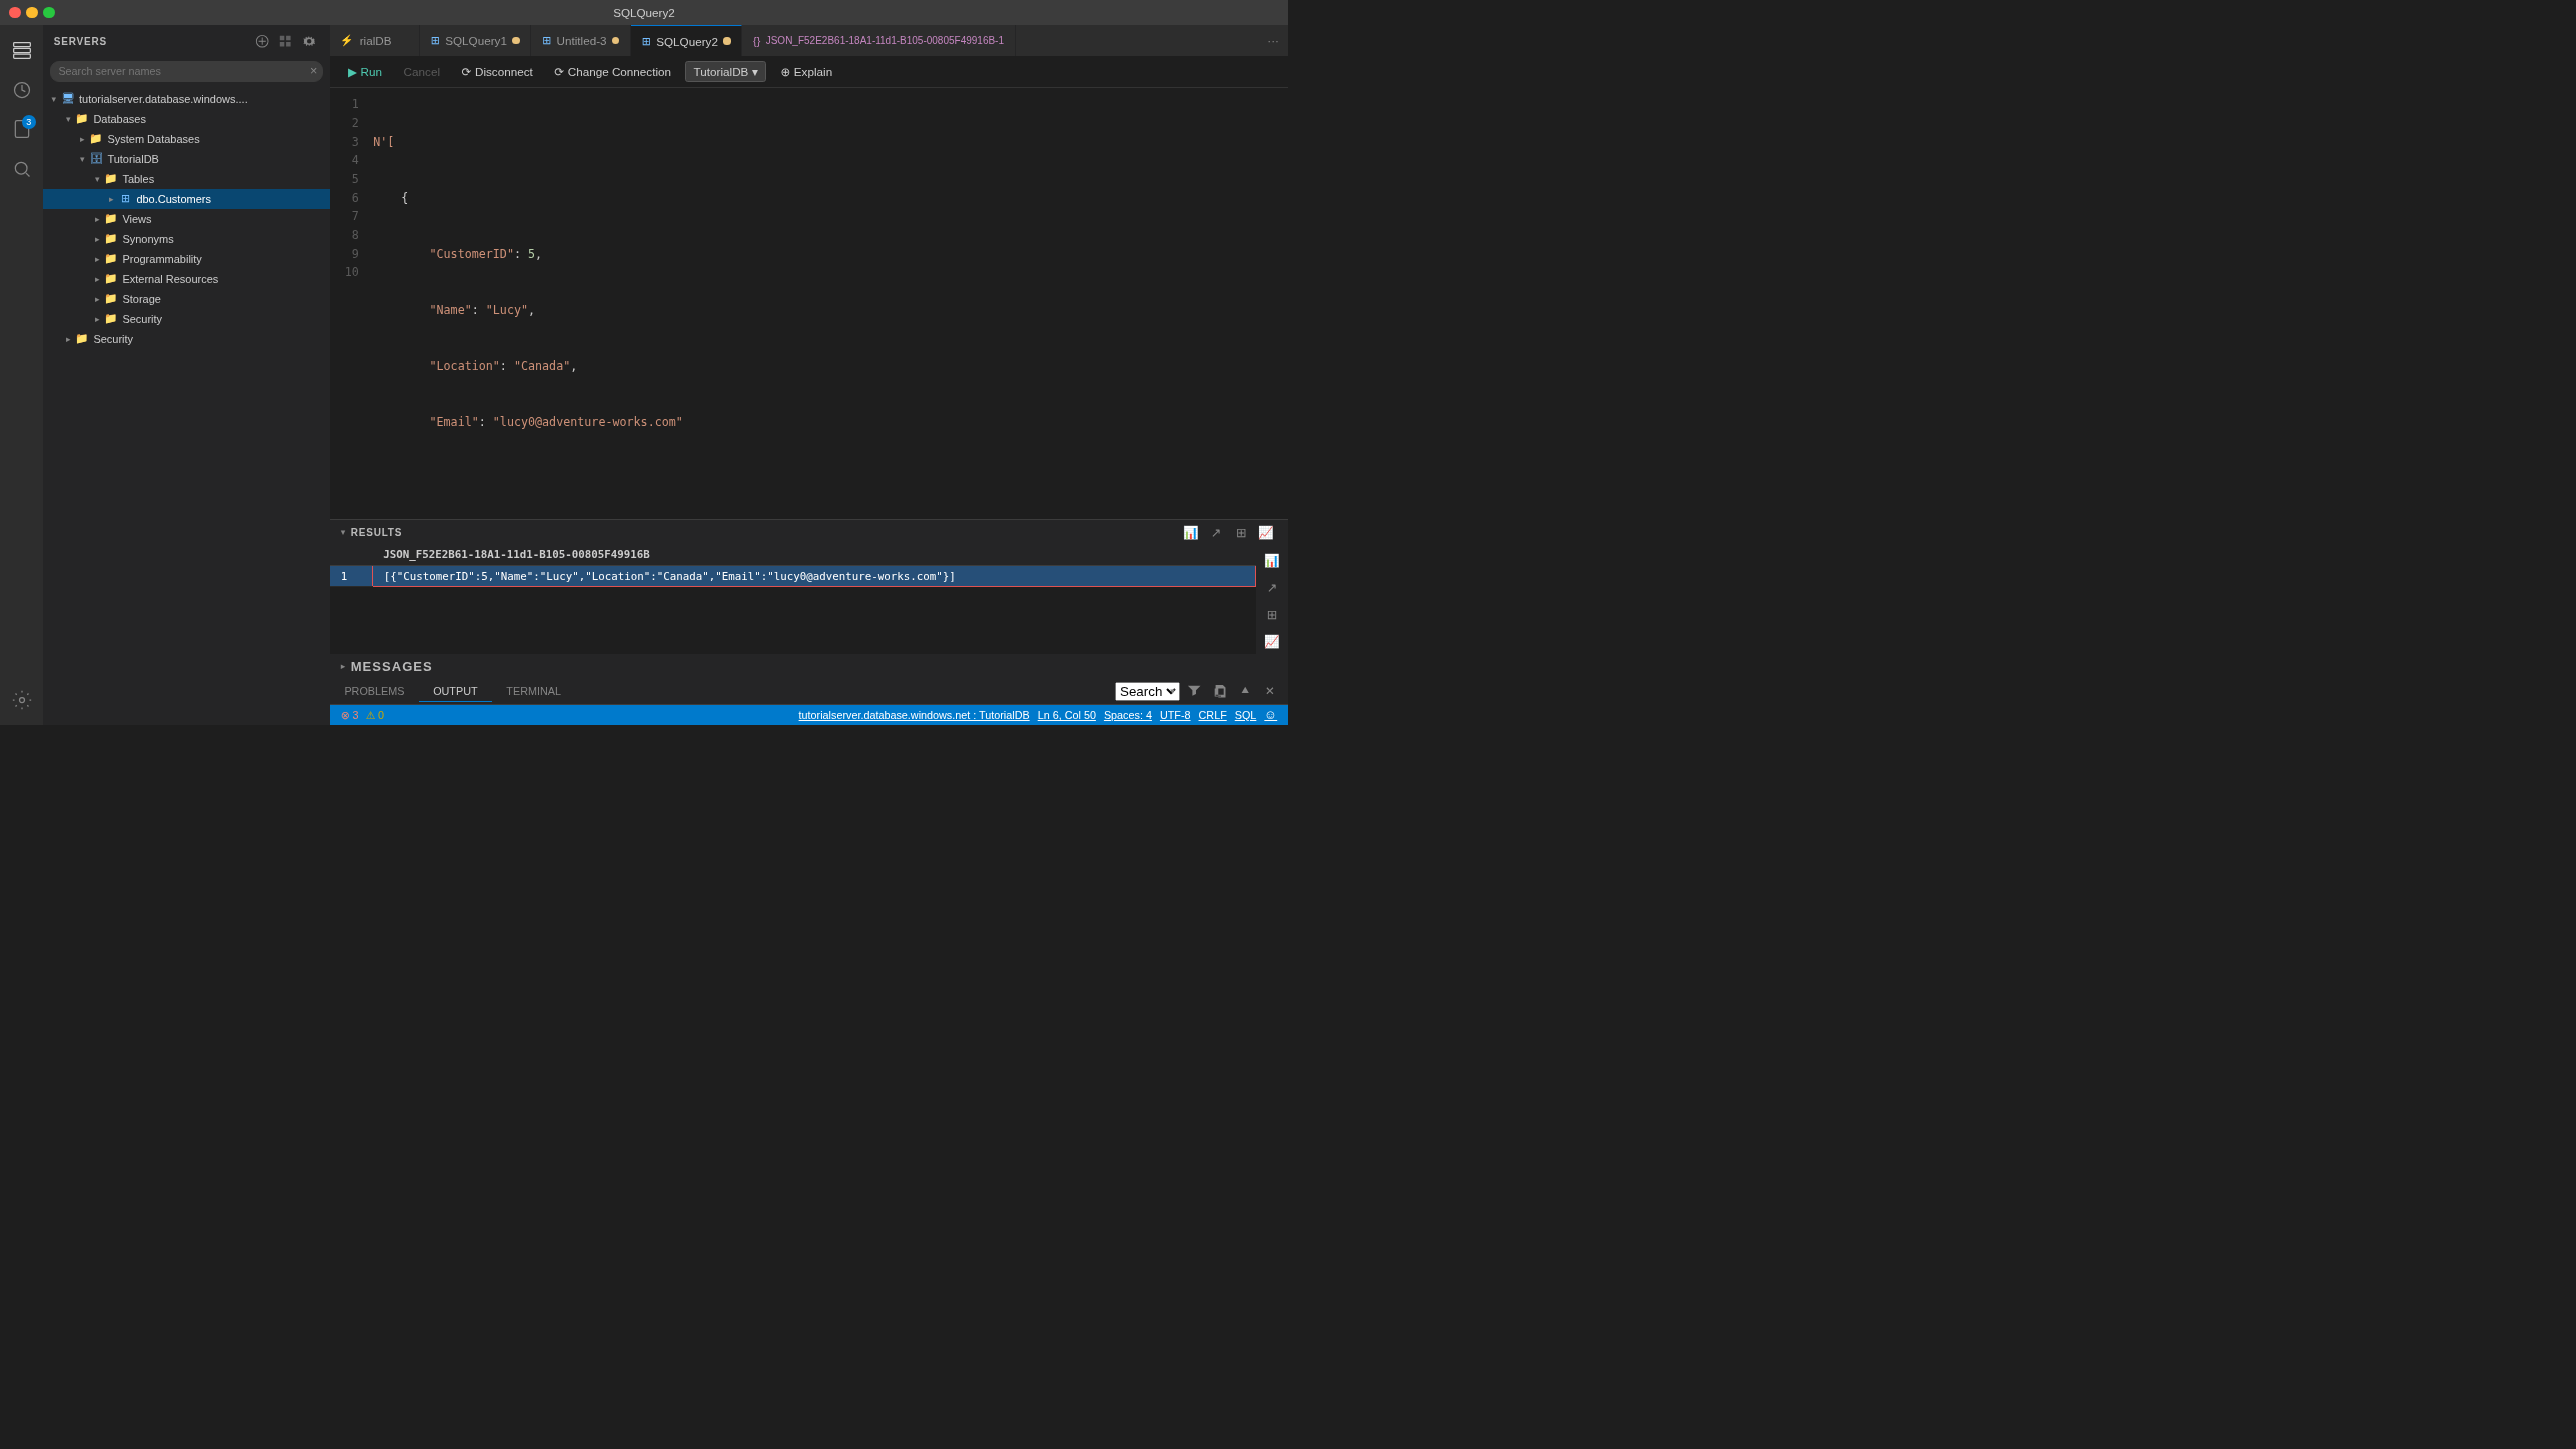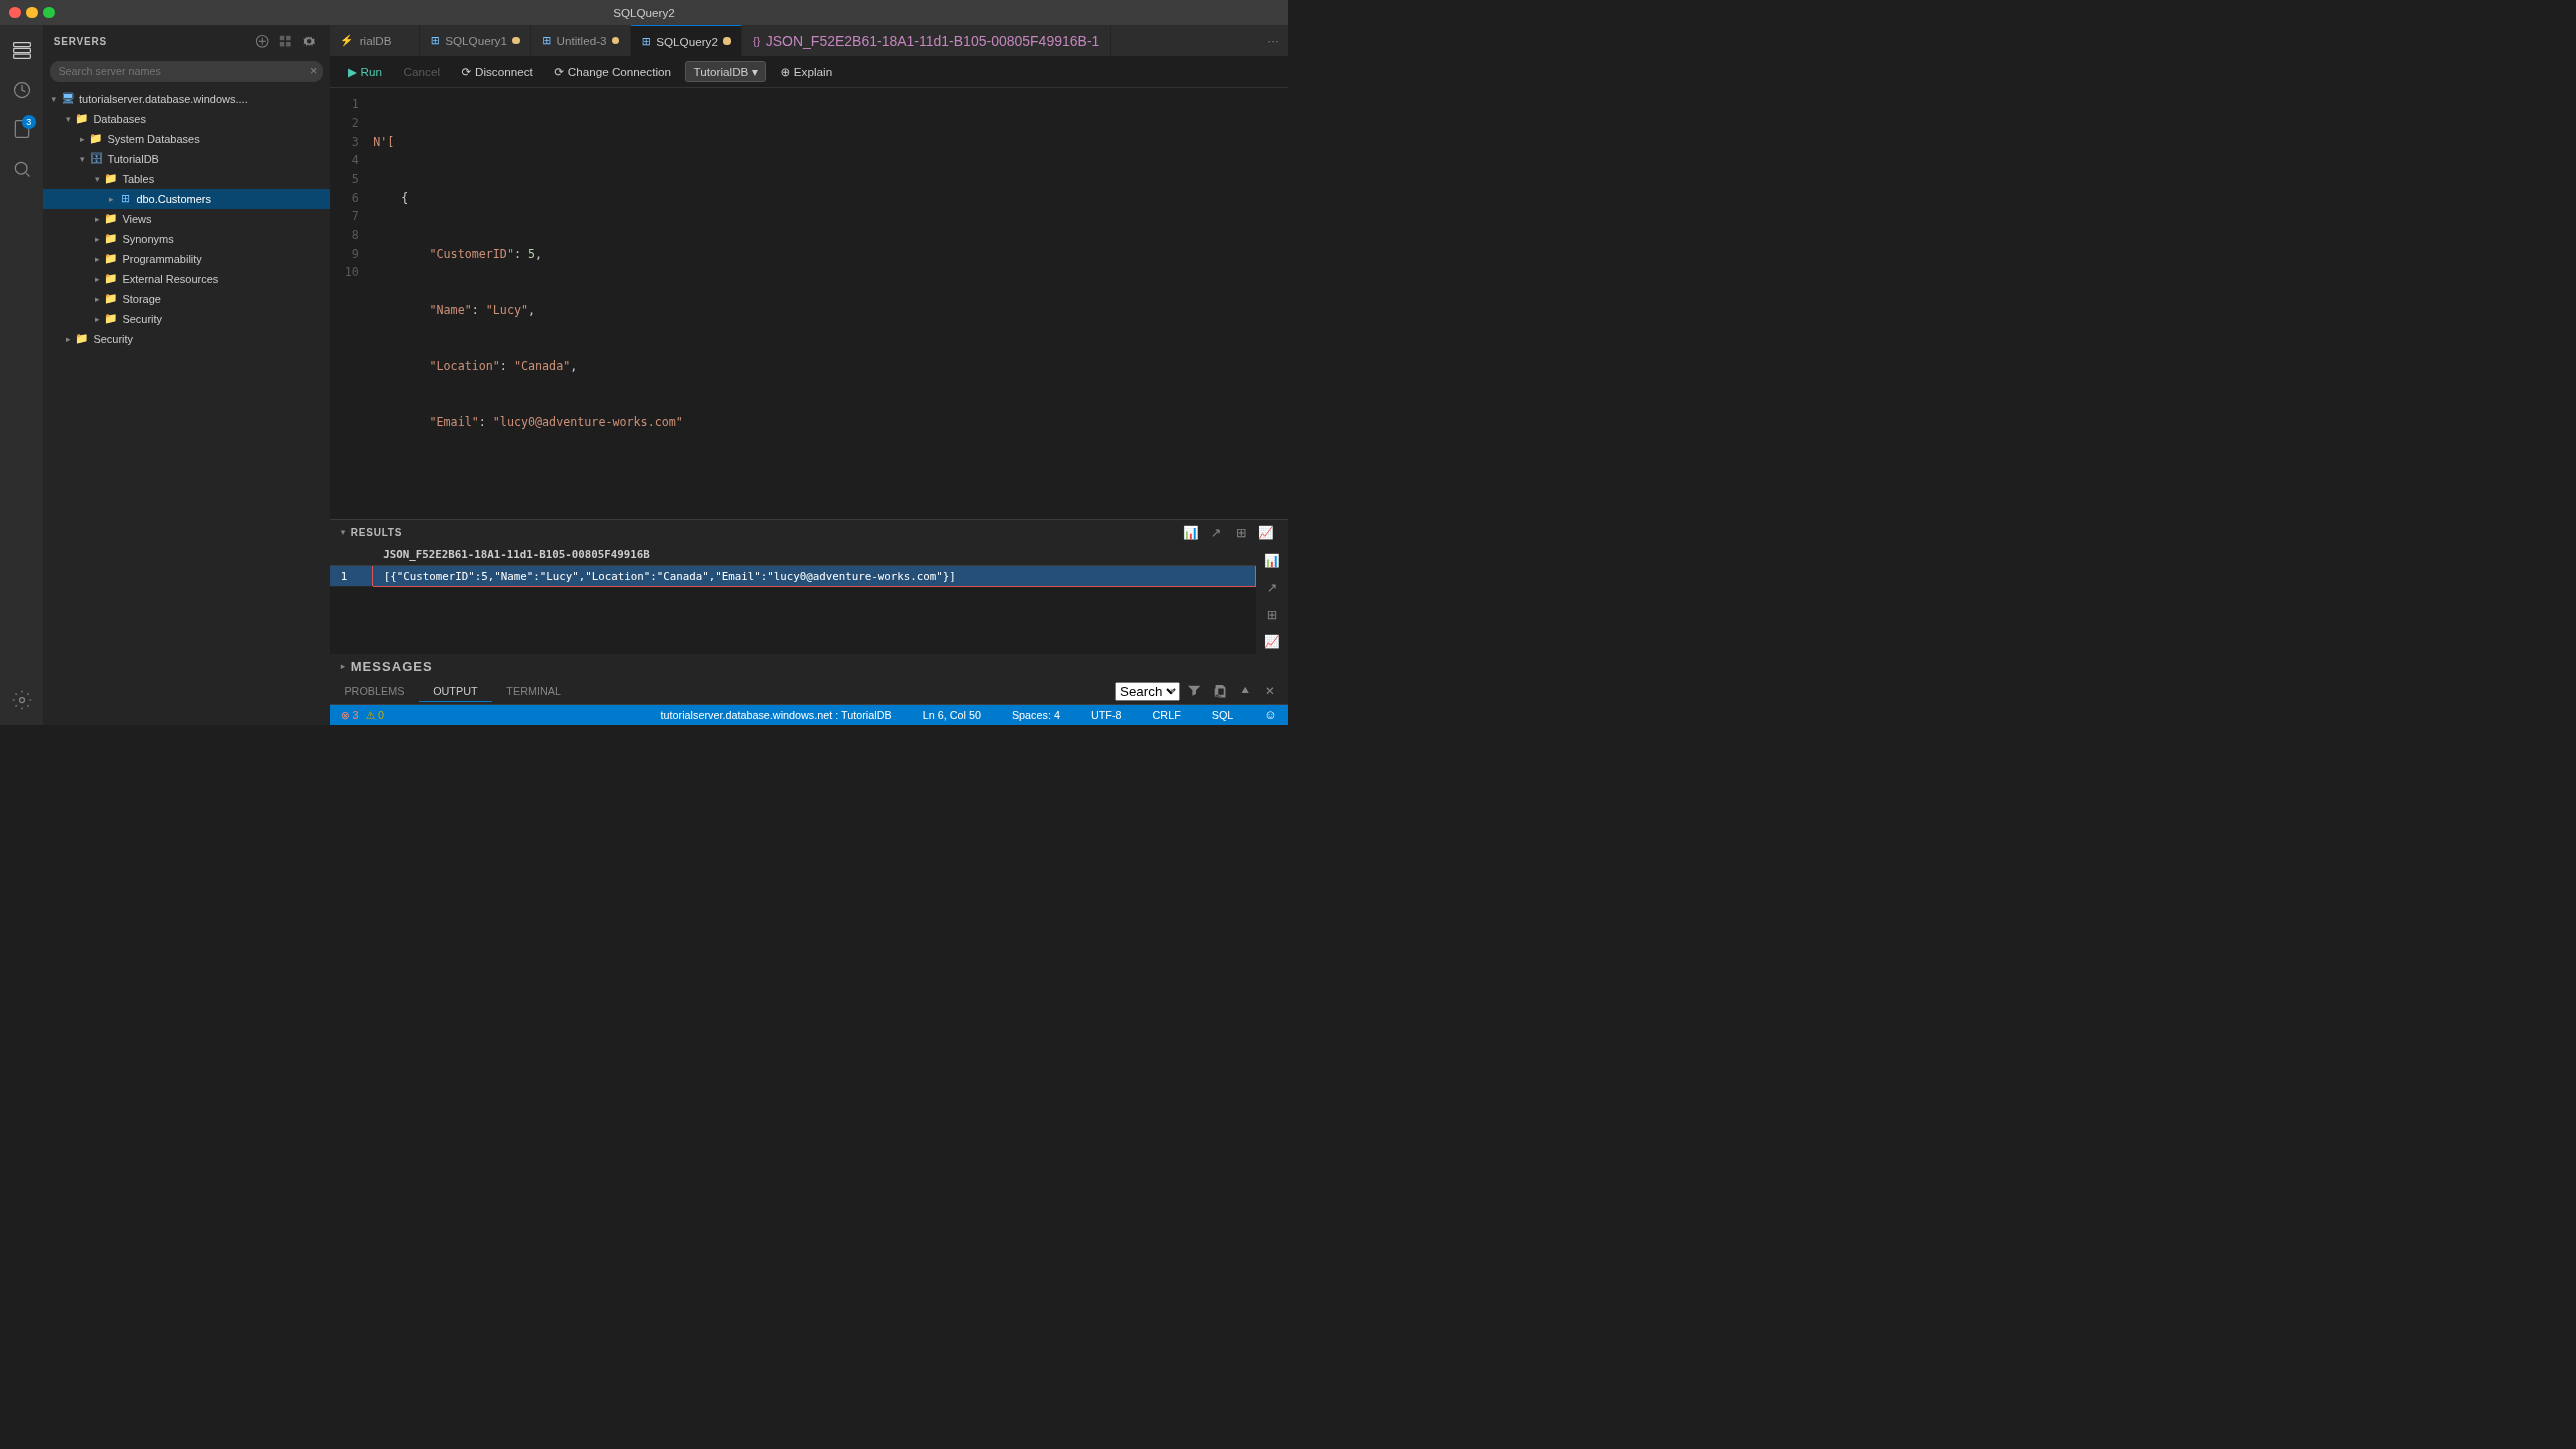--- a/index.html
+++ b/index.html
@@ -472,21 +472,22 @@
       display: flex;
       align-items: center;
       gap: 7.2px;
     }
     .status-error { color: #f48771; display: flex; align-items: center; gap: 2.7px; }
     .status-warn { color: #cca700; display: flex; align-items: center; gap: 2.7px; }
     .status-right {
       margin-left: auto;
       display: flex;
       align-items: center;
-      gap: 31px;
+      gap: 8px;
+      text-decoration: underline;
     }
     .status-item {
       cursor: pointer;
     }
 
     .smiley { font-size: 12.6px; }
 
     
     .editor-scrollbar {
       width: 12.6px;
@@ -725,21 +726,21 @@
         <span>Untitled-3</span>
         <span class="tab-dot"></span>
       </div>
       <div class="tab active">
         <span class="tab-icon" style="color:#75beff">⊞</span>
         <span>SQLQuery2</span>
         <span class="tab-dot"></span>
       </div>
       <div class="tab" style="color:#c586c0">
         <span class="tab-icon" style="color:#c586c0">{}</span>
-        <span style="font-size:14px">JSON_F52E2B61-18A1-11d1-B105-00805F49916B-1</span>
+        <span style="font-size:10px">JSON_F52E2B61-18A1-11d1-B105-00805F49916B-1</span>
       </div>
       <div class="tab-more">···</div>
     </div>
 
     <div class="toolbar">
       <div class="toolbar-btn run">
         <span>▶</span>
         <span>Run</span>
       </div>
       <div class="toolbar-btn disabled">

